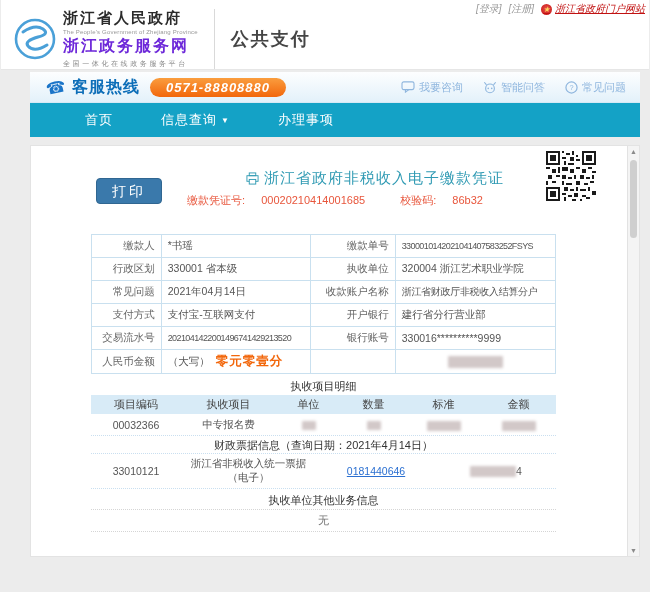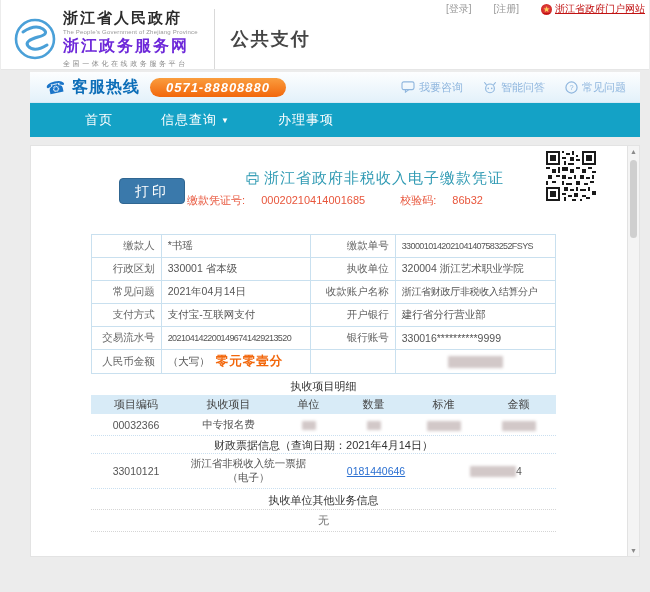--- a/index.html
+++ b/index.html
@@ -1,21 +1,21 @@
 <!DOCTYPE html>
 <html><head>
 <meta charset="utf-8">
 <style>
   * { margin:0; padding:0; box-sizing:border-box; }
   body { font-family:"Liberation Sans", sans-serif; background:#e9e9e9; }
   #app { position:relative; width:650px; height:592px; background:#ececec; overflow:hidden; }
 
   
   .header { position:absolute; top:0; left:1px; right:1px; height:70px; background:#fff; border-bottom:1px solid #e6e6e6; }
-  .topbar { position:absolute; top:2px; right:4px; display:flex; align-items:center; gap:22px; font-size:10px; color:#999; }
+  .topbar { position:absolute; top:2px; right:4px; display:flex; align-items:center; gap:7px; font-size:10px; color:#999;font-style:italic; }
   .topbar a { color:#999; text-decoration:none; cursor:pointer; }
   .portal { display:flex; align-items:center; gap:3px; color:#c11212 !important; text-decoration:underline !important; }
   .emblem { display:inline-block; width:11px; height:11px; border-radius:50%; background:radial-gradient(circle at 50% 45%, #e8554a 0%, #cf2222 70%); color:#ffd75e; font-size:8px; line-height:11px; text-align:center; }
   .brand { position:absolute; top:9px; left:12px; display:flex; align-items:center; }
   .logo { width:44px; height:44px; }
   .brand-text { margin-left:6px; padding-right:16px; border-right:1px solid #d9d9d9; }
   .gov-name { font-family:"Liberation Serif", serif; font-size:15px; font-weight:bold; color:#2b2b2b; letter-spacing:2px; }
   .gov-en { font-size:6px; color:#999; letter-spacing:0.2px; margin:1px 0; }
   .site-name { font-family:"Liberation Serif", serif; font-size:16px; font-weight:bold; color:#6d28d9; letter-spacing:2px; }
   .tagline { font-size:7px; color:#8a8a8a; letter-spacing:2.6px; margin-top:2px; }
@@ -142,21 +142,21 @@
       <span>信息查询</span>
       <span class="caret">▼</span>
     </span>
     <span class="nav-item">
         <span>办理事项</span>
       </span>
   </div>
 
   <div class="card">
 
-    <button class="print-btn" style="border-style:solid;margin-left:23px;">打印</button>
+    <button class="print-btn" style="border-style:solid;">打印</button>
 
     <div class="r-title">
       <svg width="13" height="13" viewBox="0 0 14 14">
         <rect x="3.5" y="1" width="7" height="3" fill="none" stroke="#2f9ab3"></rect>
         <rect x="1" y="4" width="12" height="6" fill="none" stroke="#2f9ab3"></rect>
         <rect x="3.5" y="8" width="7" height="5" fill="#fff" stroke="#2f9ab3"></rect>
       </svg>
       <span>浙江省政府非税收入电子缴款凭证</span>
     </div>
 

